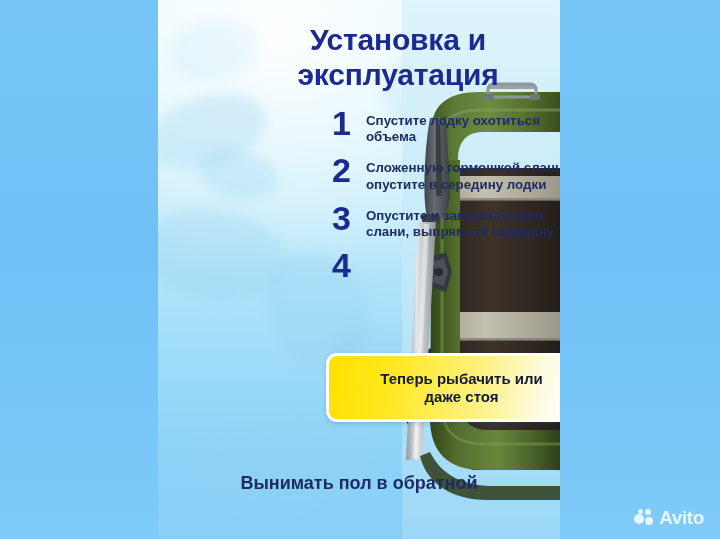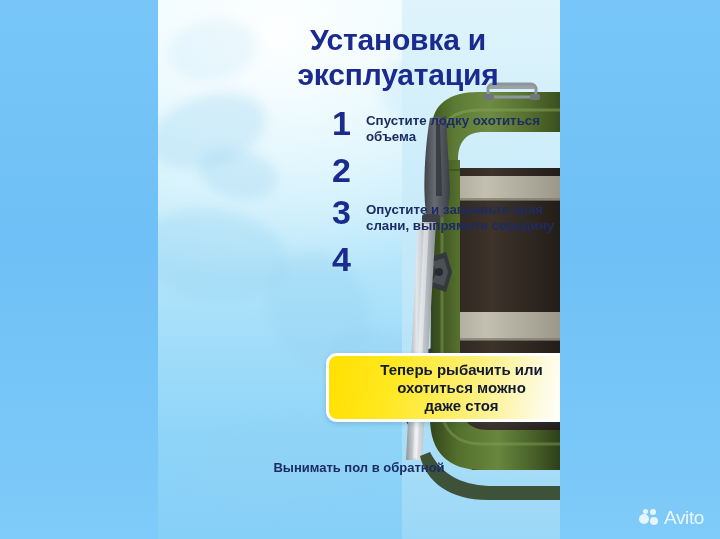--- a/index.html
+++ b/index.html
@@ -130,26 +130,26 @@
     font-weight: 700;
     font-size: 15px;
     line-height: 1.2;
     text-align: center;
   }
 
   
   #footnote {
     position: absolute;
     left: 0;
-    top: 460px;
+    top: 472px;
     width: 402px;
     text-align: center;
     color: #1c2c63;
     font-weight: 700;
-    font-size: 13px;
+    font-size: 18px;
     line-height: 1.25;
     z-index: 6;
   }
 
   
   #boat {
     position: absolute;
     left: 244px;   
     top: 0;
     width: 158px;
@@ -176,21 +176,21 @@
     display: block;
     border-radius: 50%;
     background: rgba(255,255,255,0.88);
   }
   #watermark .dots .d1 { left: 0px;  top: 5px;  width: 10px; height: 10px; }
   #watermark .dots .d2 { left: 11px; top: 0px;  width: 6px;  height: 6px; }
   #watermark .dots .d3 { left: 11px; top: 8px;  width: 8px;  height: 8px; }
   #watermark .dots .d4 { left: 4px;  top: 0px;  width: 5px;  height: 5px; }
   #watermark .wm-text {
     color: rgba(255,255,255,0.90);
-    font-weight: 400;
+    font-weight: 700;
     font-size: 19px;
     letter-spacing: -0.4px;
     line-height: 1;
   }
 </style>
 </head>
 <body>
 
 <div id="screen">
 
@@ -316,37 +316,37 @@
 
     <div id="steps">
 
       <div class="step">
         <div class="step-num">1</div>
         <div class="step-text">Спустите лодку охотиться объема</div>
       </div>
 
       <div class="step">
         <div class="step-num">2</div>
+        <div class="step-text">Сложенную гормошкой слань опустите в середину лодки</div>
       </div>
 
       <div class="step">
         <div class="step-num">3</div>
         <div class="step-text">Опустите и заправьте края слани, выпрямите середину</div>
       </div>
 
       <div class="step">
         <div class="step-num">4</div>
       </div>
 
     </div>
 
     <div id="callout">
       <div class="txt">
         <div>Теперь рыбачить или</div>
-        <div>охотиться можно</div>
         <div>даже стоя</div>
       </div>
     </div>
 
     <div id="footnote">
       <div>Вынимать пол в обратной</div>
     </div>
 
   </div>
 

